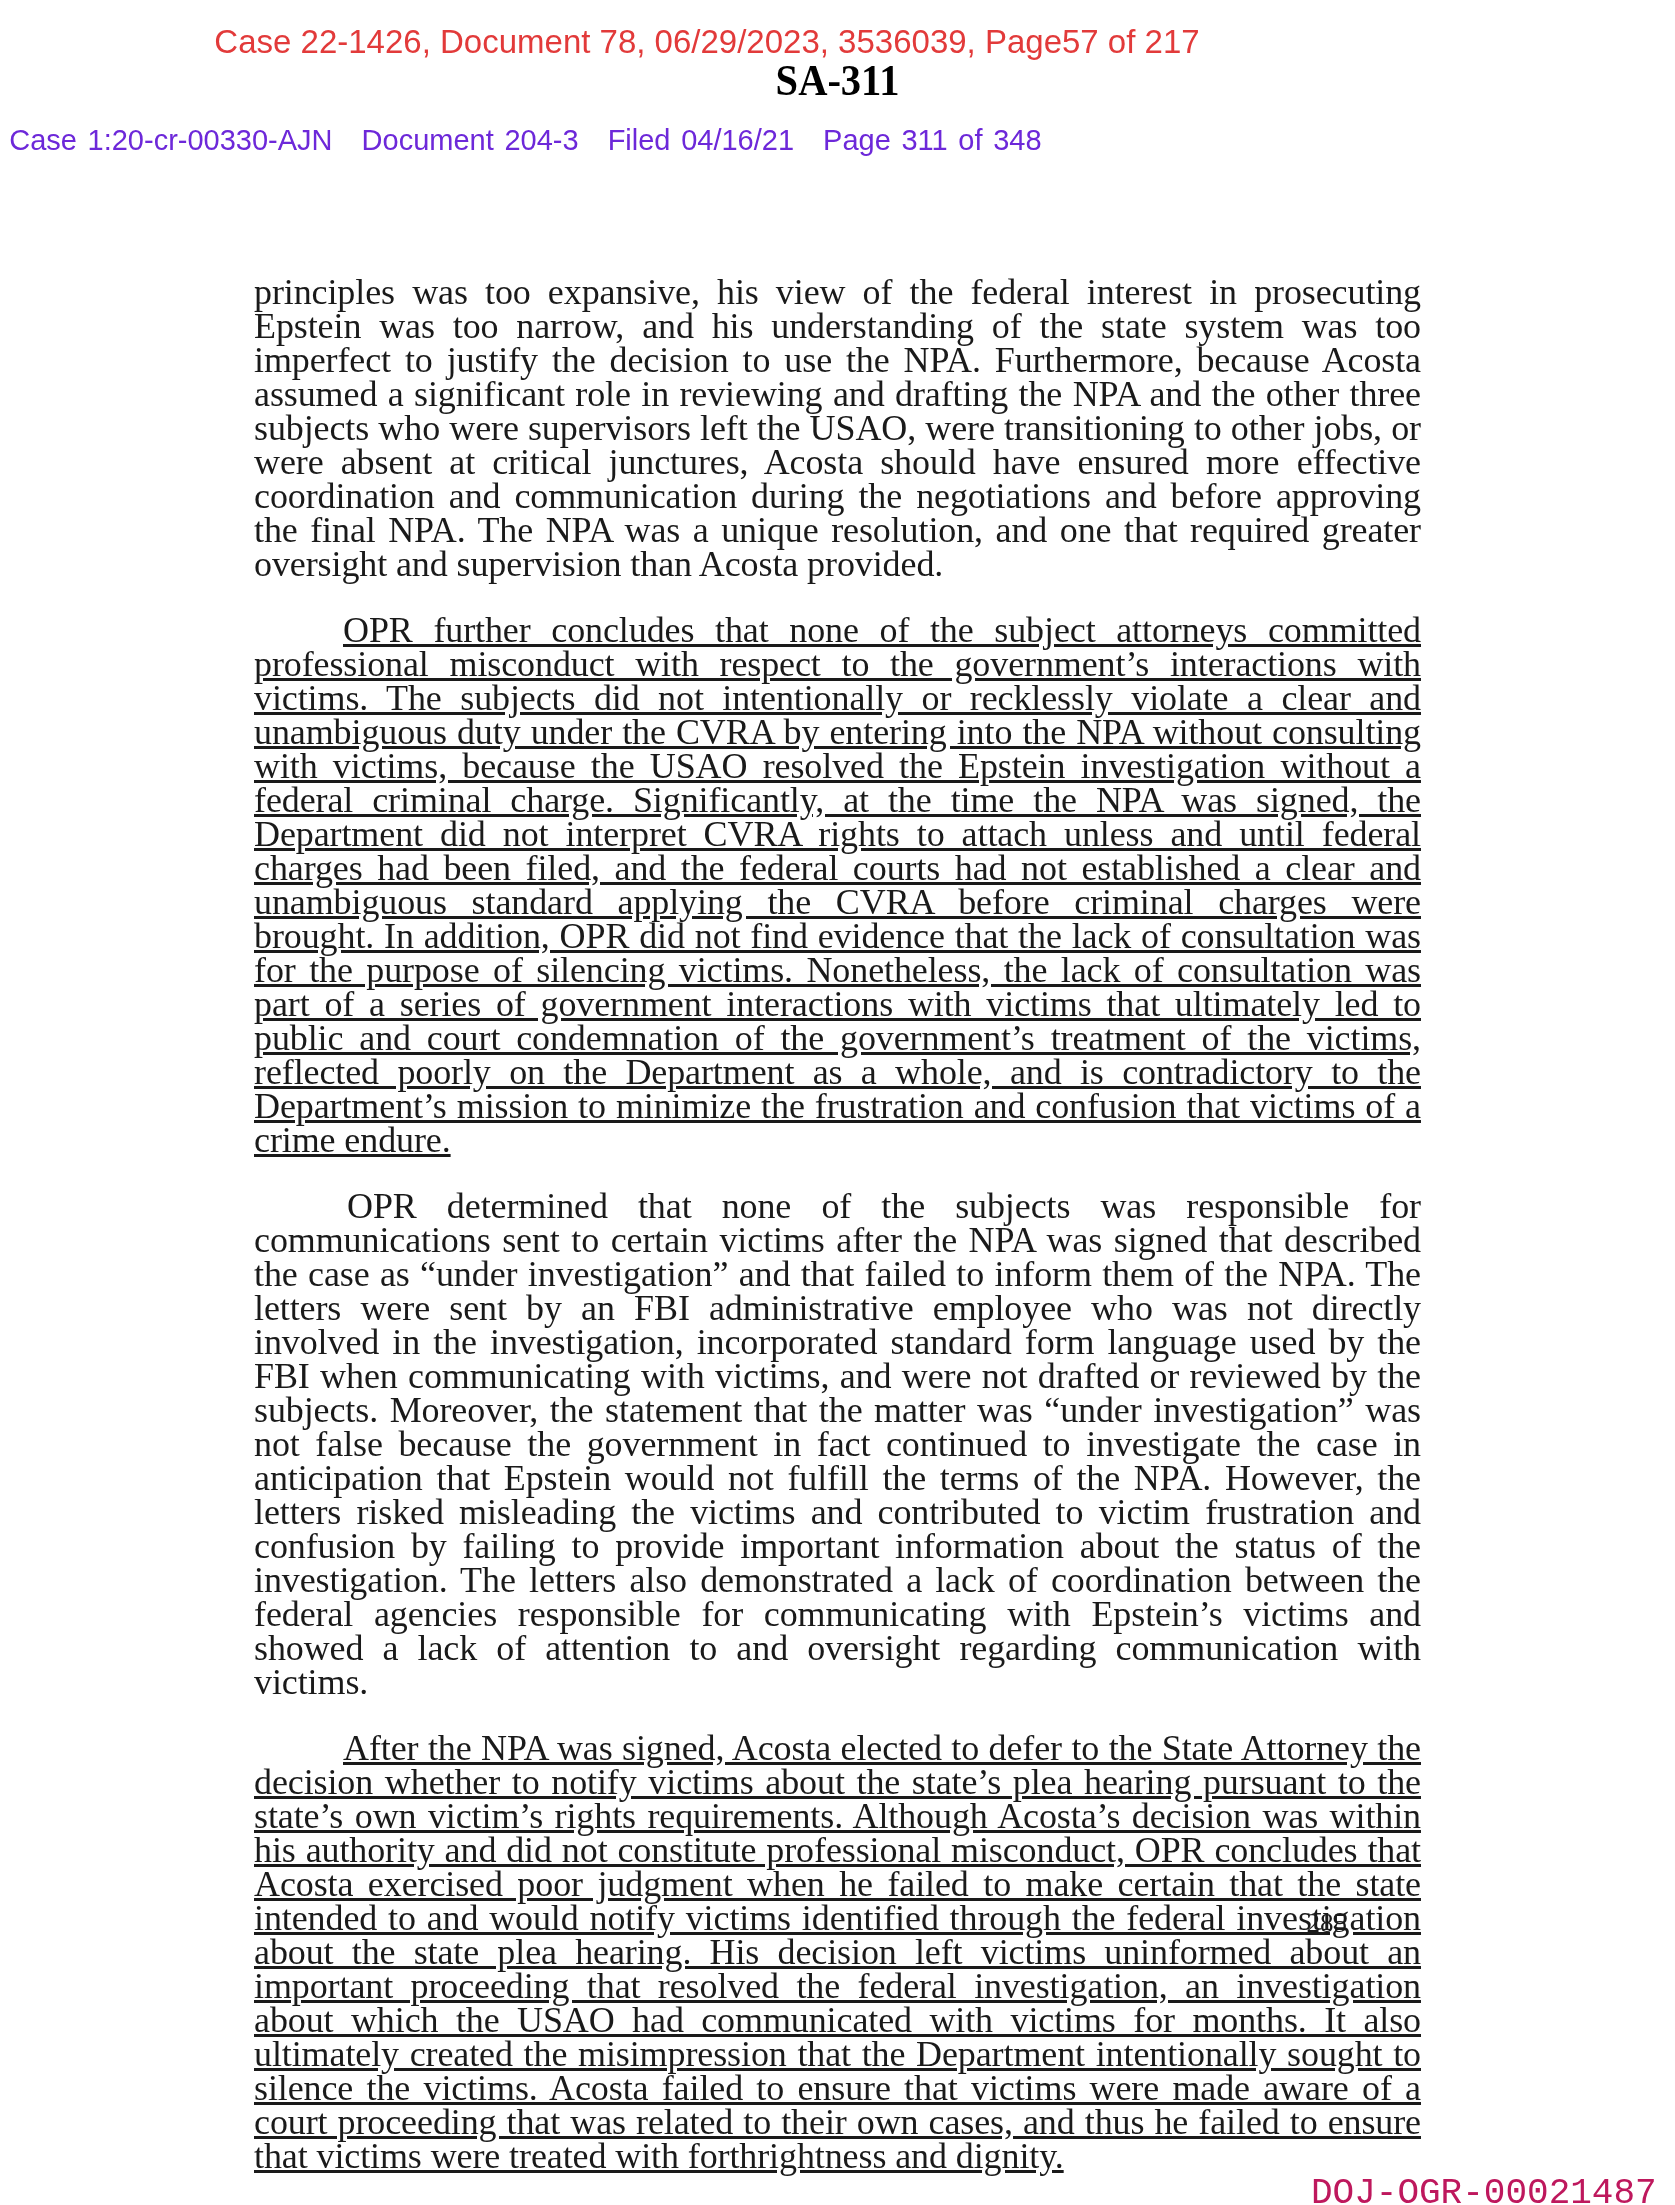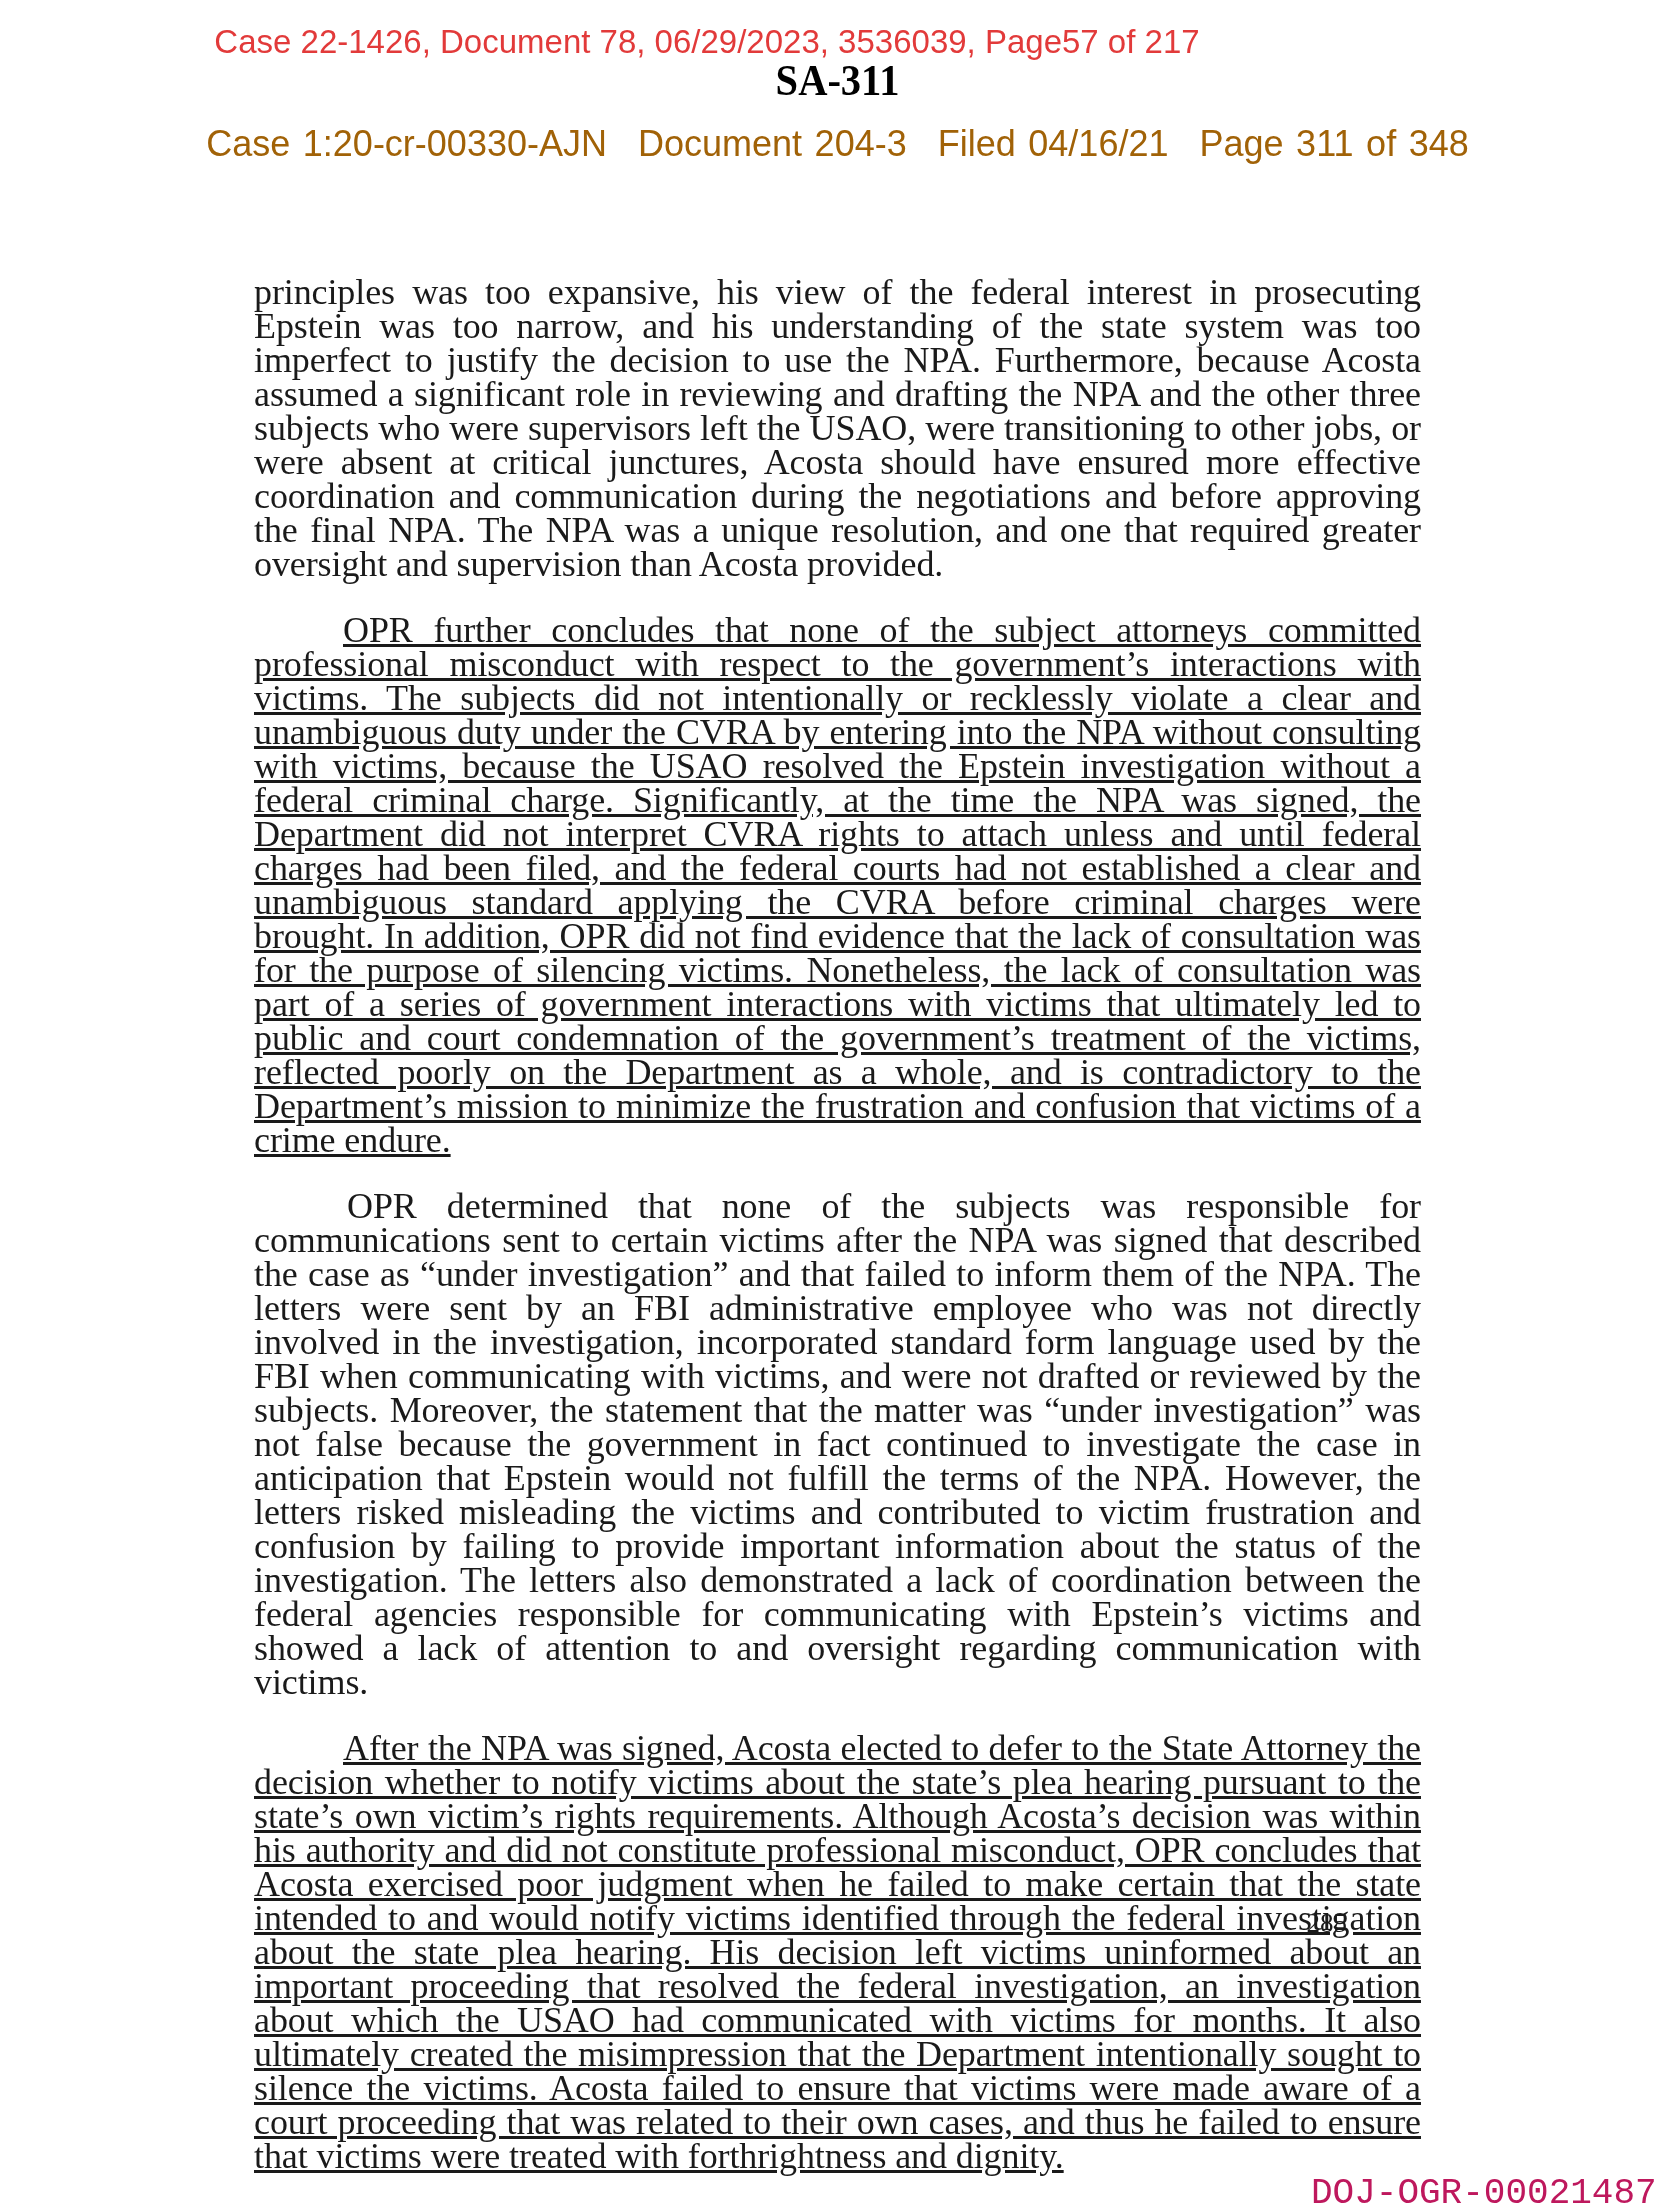--- a/index.html
+++ b/index.html
@@ -38,24 +38,23 @@
       font-size: 45px;
       color: #000000;
       line-height: 1;
       transform: scaleX(0.9);
     }
     .stamp-secondary {
       position: absolute;
       top: 126px;
       left: 0;
       width: 1675px;
-      text-align: center;
       font-family: "Liberation Sans", "DejaVu Sans", sans-serif;
-      font-size: 36px;
-      color: #a16207;
+      font-size: 29px;
+      color: #6d28d9;
       line-height: 1;
       word-spacing: 2.6px;
     }
     .stamp-secondary span {
       margin: 0 9.2px;
     }
     .body-text {
       position: absolute;
       top: 275px;
       left: 254px;

